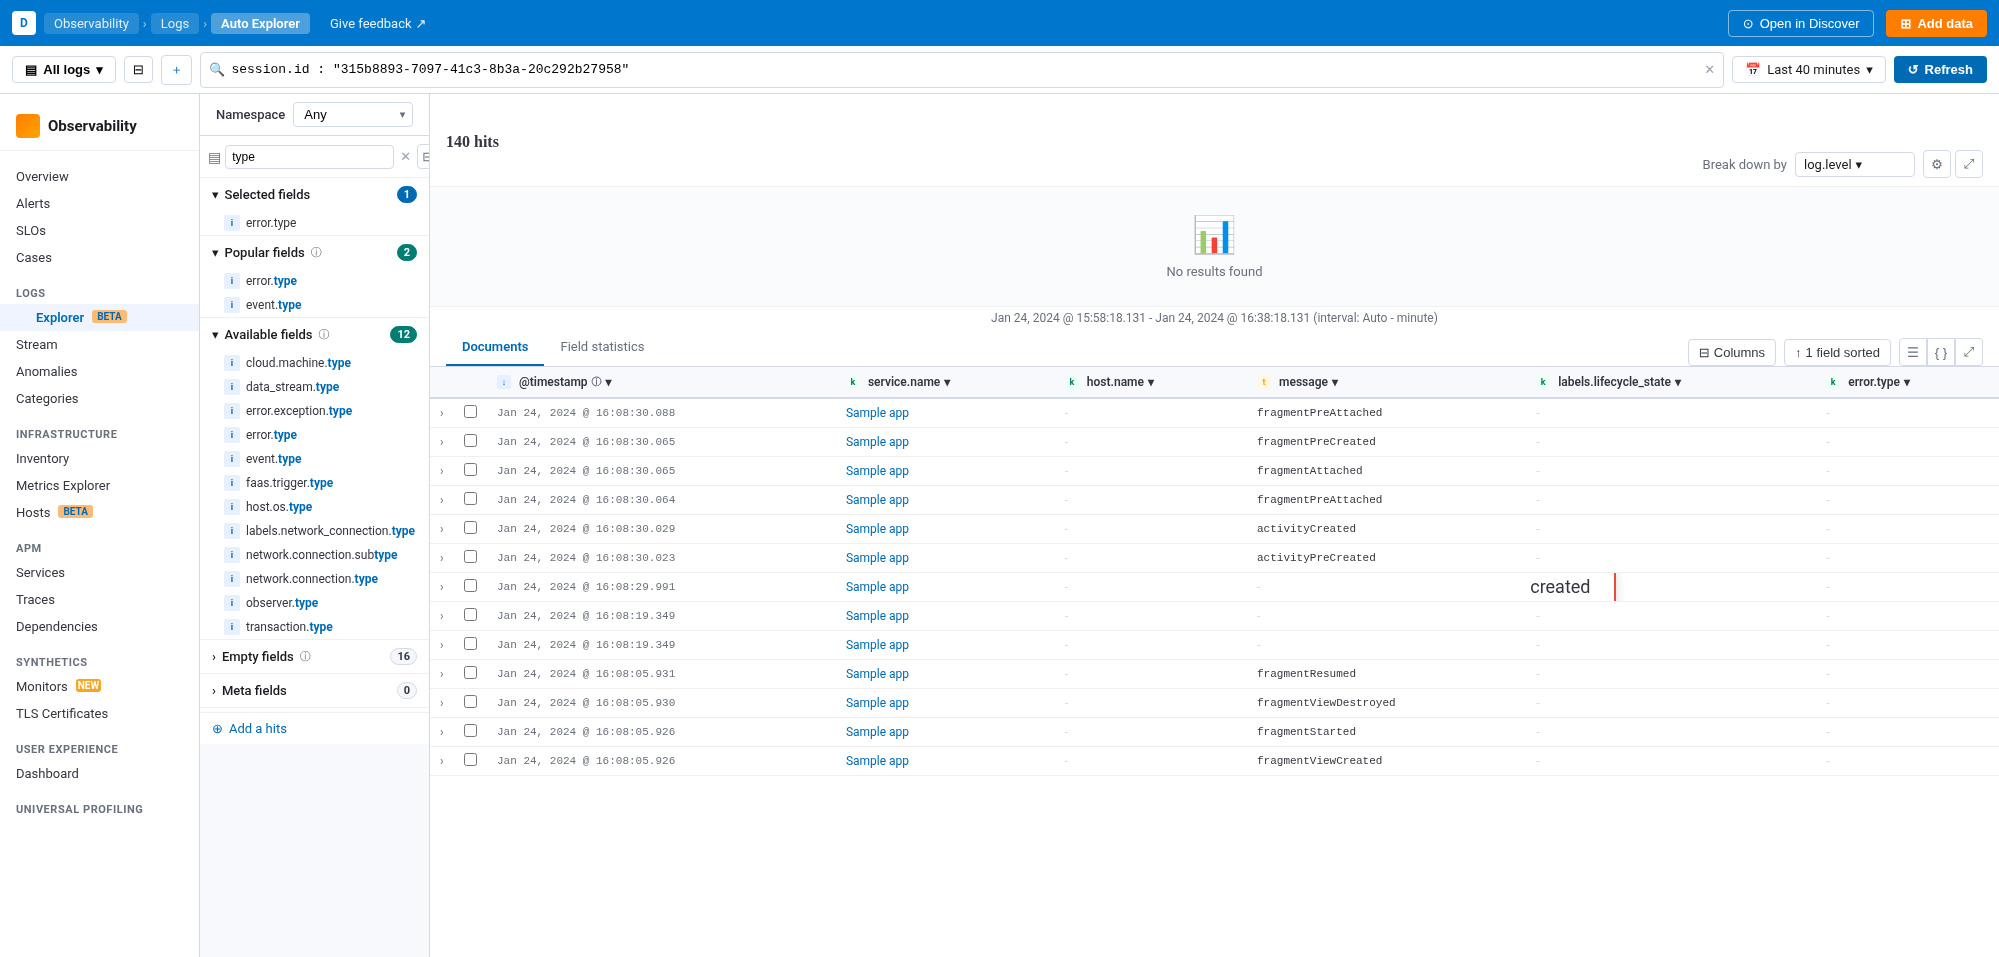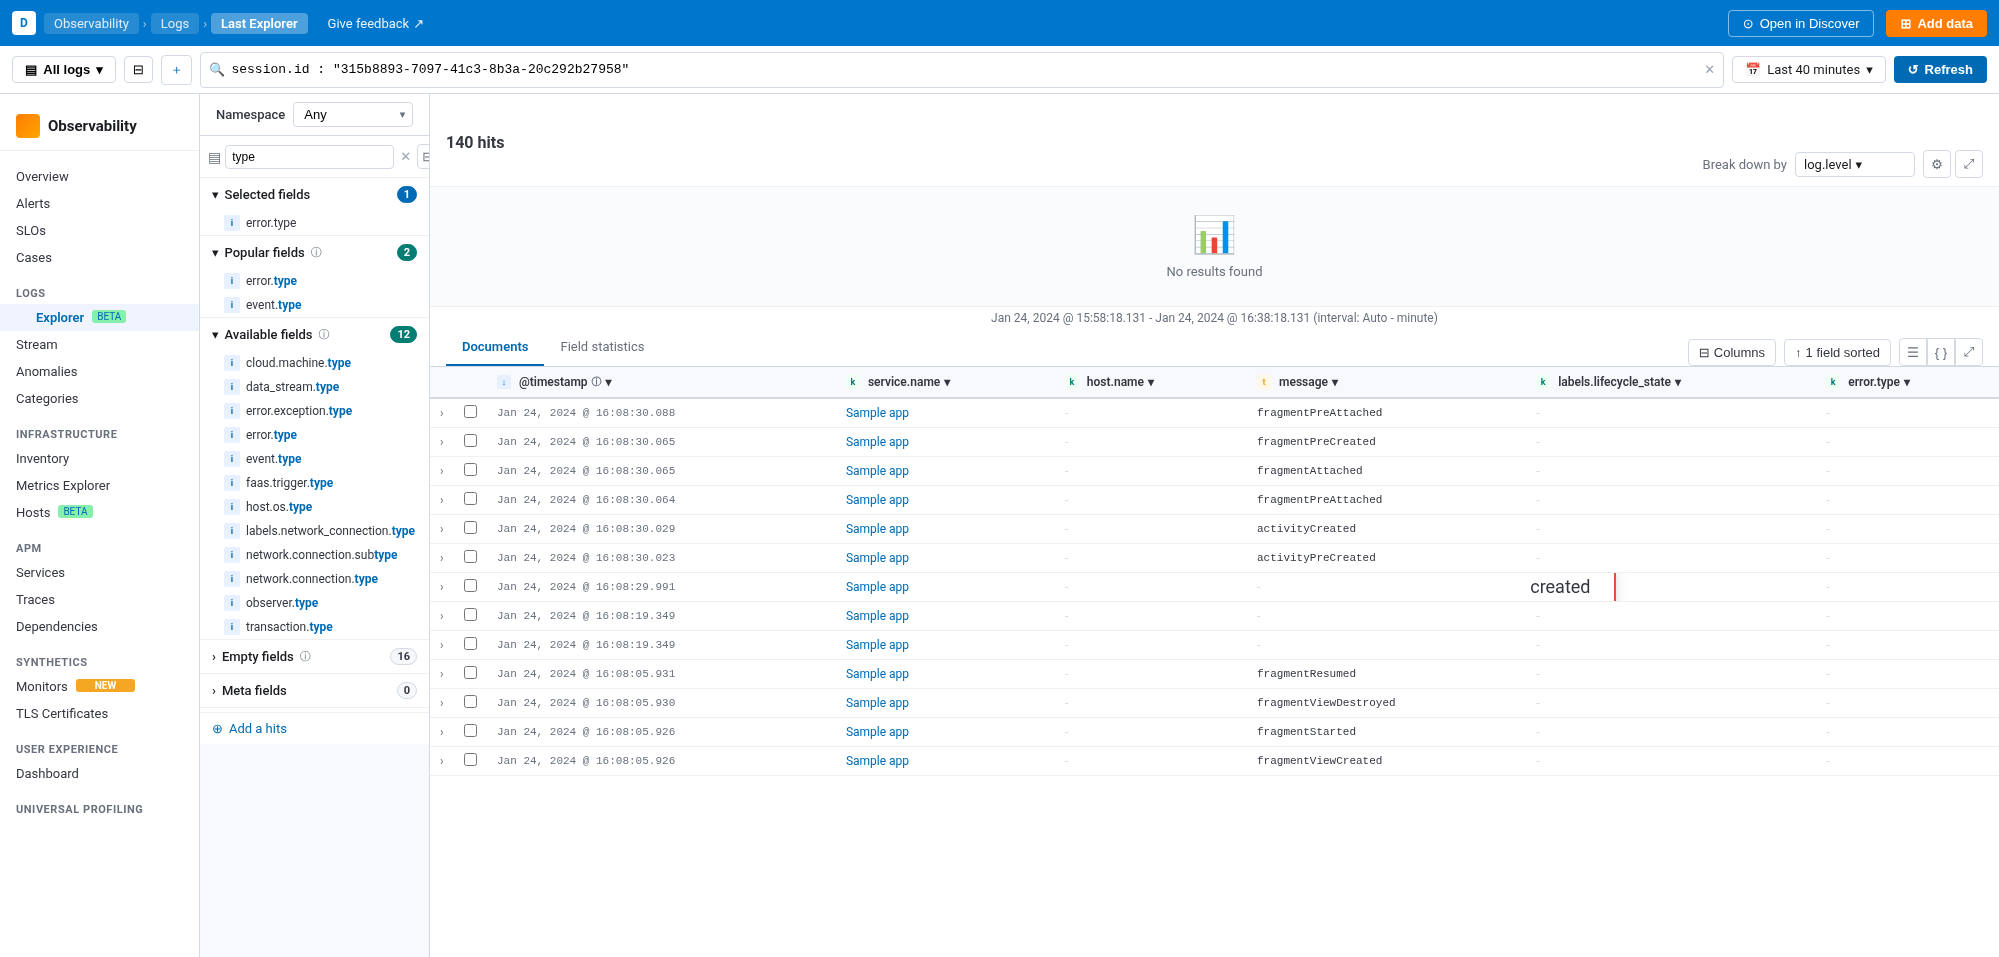--- a/index.html
+++ b/index.html
@@ -39,22 +39,22 @@
 
     
     .sidebar { width: 200px; background: white; border-right: 1px solid #d3dae6; overflow-y: auto; flex-shrink: 0; padding: 8px 0; }
     .sidebar-brand { display: flex; align-items: center; gap: 8px; padding: 12px 16px; border-bottom: 1px solid #f0f0f0; margin-bottom: 8px; }
     .sidebar-brand-icon { width: 24px; height: 24px; background: linear-gradient(135deg, #ff7d00, #ffa500); border-radius: 4px; }
     .sidebar-brand-name { font-weight: 700; font-size: 15px; }
     .sidebar-section { padding: 4px 0; }
     .sidebar-section-label { font-size: 11px; font-weight: 700; color: #69707d; text-transform: uppercase; padding: 8px 16px 4px; letter-spacing: 0.05em; }
     .sidebar-item { display: flex; align-items: flex-start; gap: 8px; padding: 6px 16px; cursor: pointer; color: #343741; font-size: 13px; border-radius: 0; }
     .sidebar-item.active { color: #006bb4; font-weight: 600; background: #f0f4ff; padding-left: 36px; }
-    .sidebar-badge { background: #86efac; color: #006bb4; font-size: 10px; font-weight: 400; padding: 1px 5px; border-radius: 3px; }
-    .sidebar-badge-new { background: #f5a623; color: white; font-size: 10px; font-weight: 700; padding: 1px 19px; border-radius: 3px; }
+    .sidebar-badge { background: #fdba74; color: #006bb4; font-size: 10px; font-weight: 700; padding: 1px 5px; border-radius: 3px; }
+    .sidebar-badge-new { background: #f5a623; color: white; font-size: 10px; font-weight: 700; padding: 1px 2px; border-radius: 3px; }
 
     
     .namespace-bar { background: white; border-bottom: 1px solid #d3dae6; padding: 8px 16px; display: flex; align-items: center; gap: 8px; flex-shrink: 0; }
     .namespace-label { font-size: 13px; color: #343741; font-weight: 500; }
     .namespace-select { border: 1px solid #d3dae6; border-radius: 4px; padding: 4px 28px 4px 10px; font-size: 13px; background: white; cursor: pointer; appearance: none; min-width: 120px; }
     .namespace-select-wrap { position: relative; display: inline-flex; align-items: center; }
     .namespace-select-wrap::after { content: '▾'; position: absolute; right: 8px; pointer-events: none; color: #69707d; font-size: 11px; }
 
     
     .content-area { flex: 1; display: flex; overflow: hidden; }
@@ -78,21 +78,21 @@
     .field-type-icon.keyword { background: #e7f0ff; color: #006bb4; }
     .field-name { font-size: 12px; color: #343741; }
     .field-name strong { color: #006bb4; }
     .add-field-btn { display: flex; align-items: center; gap: 6px; padding: 8px 12px; cursor: pointer; color: #006bb4; font-size: 13px; border-top: 1px solid #f0f0f0; margin-top: 4px; }
 
     
     .data-area { flex: 1; display: flex; flex-direction: column; overflow: hidden; background: white; }
 
     
     .results-header { display: flex; align-items: center; justify-content: space-between; padding: 12px 16px 8px; border-bottom: 1px solid #f0f0f0; flex-shrink: 0; }
-    .hits-count { font-size: 16px; font-weight: 700; color: #343741; }
+    .hits-count { font-size: 16px; font-weight: 700; color: #343741; font-family: Liberation Serif, serif; }
     .breakdown-controls { display: flex; align-items: center; gap: 8px; margin-top: 44px; }
     .breakdown-label { font-size: 13px; color: #69707d; }
     .breakdown-select { display: flex; align-items: center; border: 1px solid #d3dae6; border-radius: 4px; background: white; padding: 4px 8px; font-size: 13px; cursor: pointer; min-width: 120px; gap: 4px; }
     .breakdown-icons { display: flex; gap: 4px; }
     .icon-btn { width: 28px; height: 28px; border: 1px solid #d3dae6; border-radius: 4px; background: white; cursor: pointer; display: flex; align-items: center; justify-content: center; color: #69707d; }
 
     
     .chart-area { height: 120px; display: flex; align-items: center; justify-content: center; flex-direction: column; border-bottom: 1px solid #f0f0f0; flex-shrink: 0; background: #fafbfc; }
     .chart-no-results { display: flex; flex-direction: column; align-items: center; gap: 8px; }
     .chart-no-text { color: #69707d; font-size: 13px; }
@@ -142,21 +142,21 @@
 </head>
 <body>
 
 <div class="top-bar">
   <div class="top-bar-logo">D</div>
   <div class="top-bar-breadcrumb">
     <a>Observability</a>
     <span class="sep">›</span>
     <a>Logs</a>
     <span class="sep">›</span>
-    <span class="current">Last Explorer</span>
+    <span class="current">Auto Explorer</span>
   </div>
   <div class="top-bar-feedback">
     <span>Give feedback</span>
     <span>↗</span>
   </div>
   <div class="top-bar-right">
     <button class="btn-open-discover">
       <span>⊙</span>
       <span>Open in Discover</span>
     </button>

